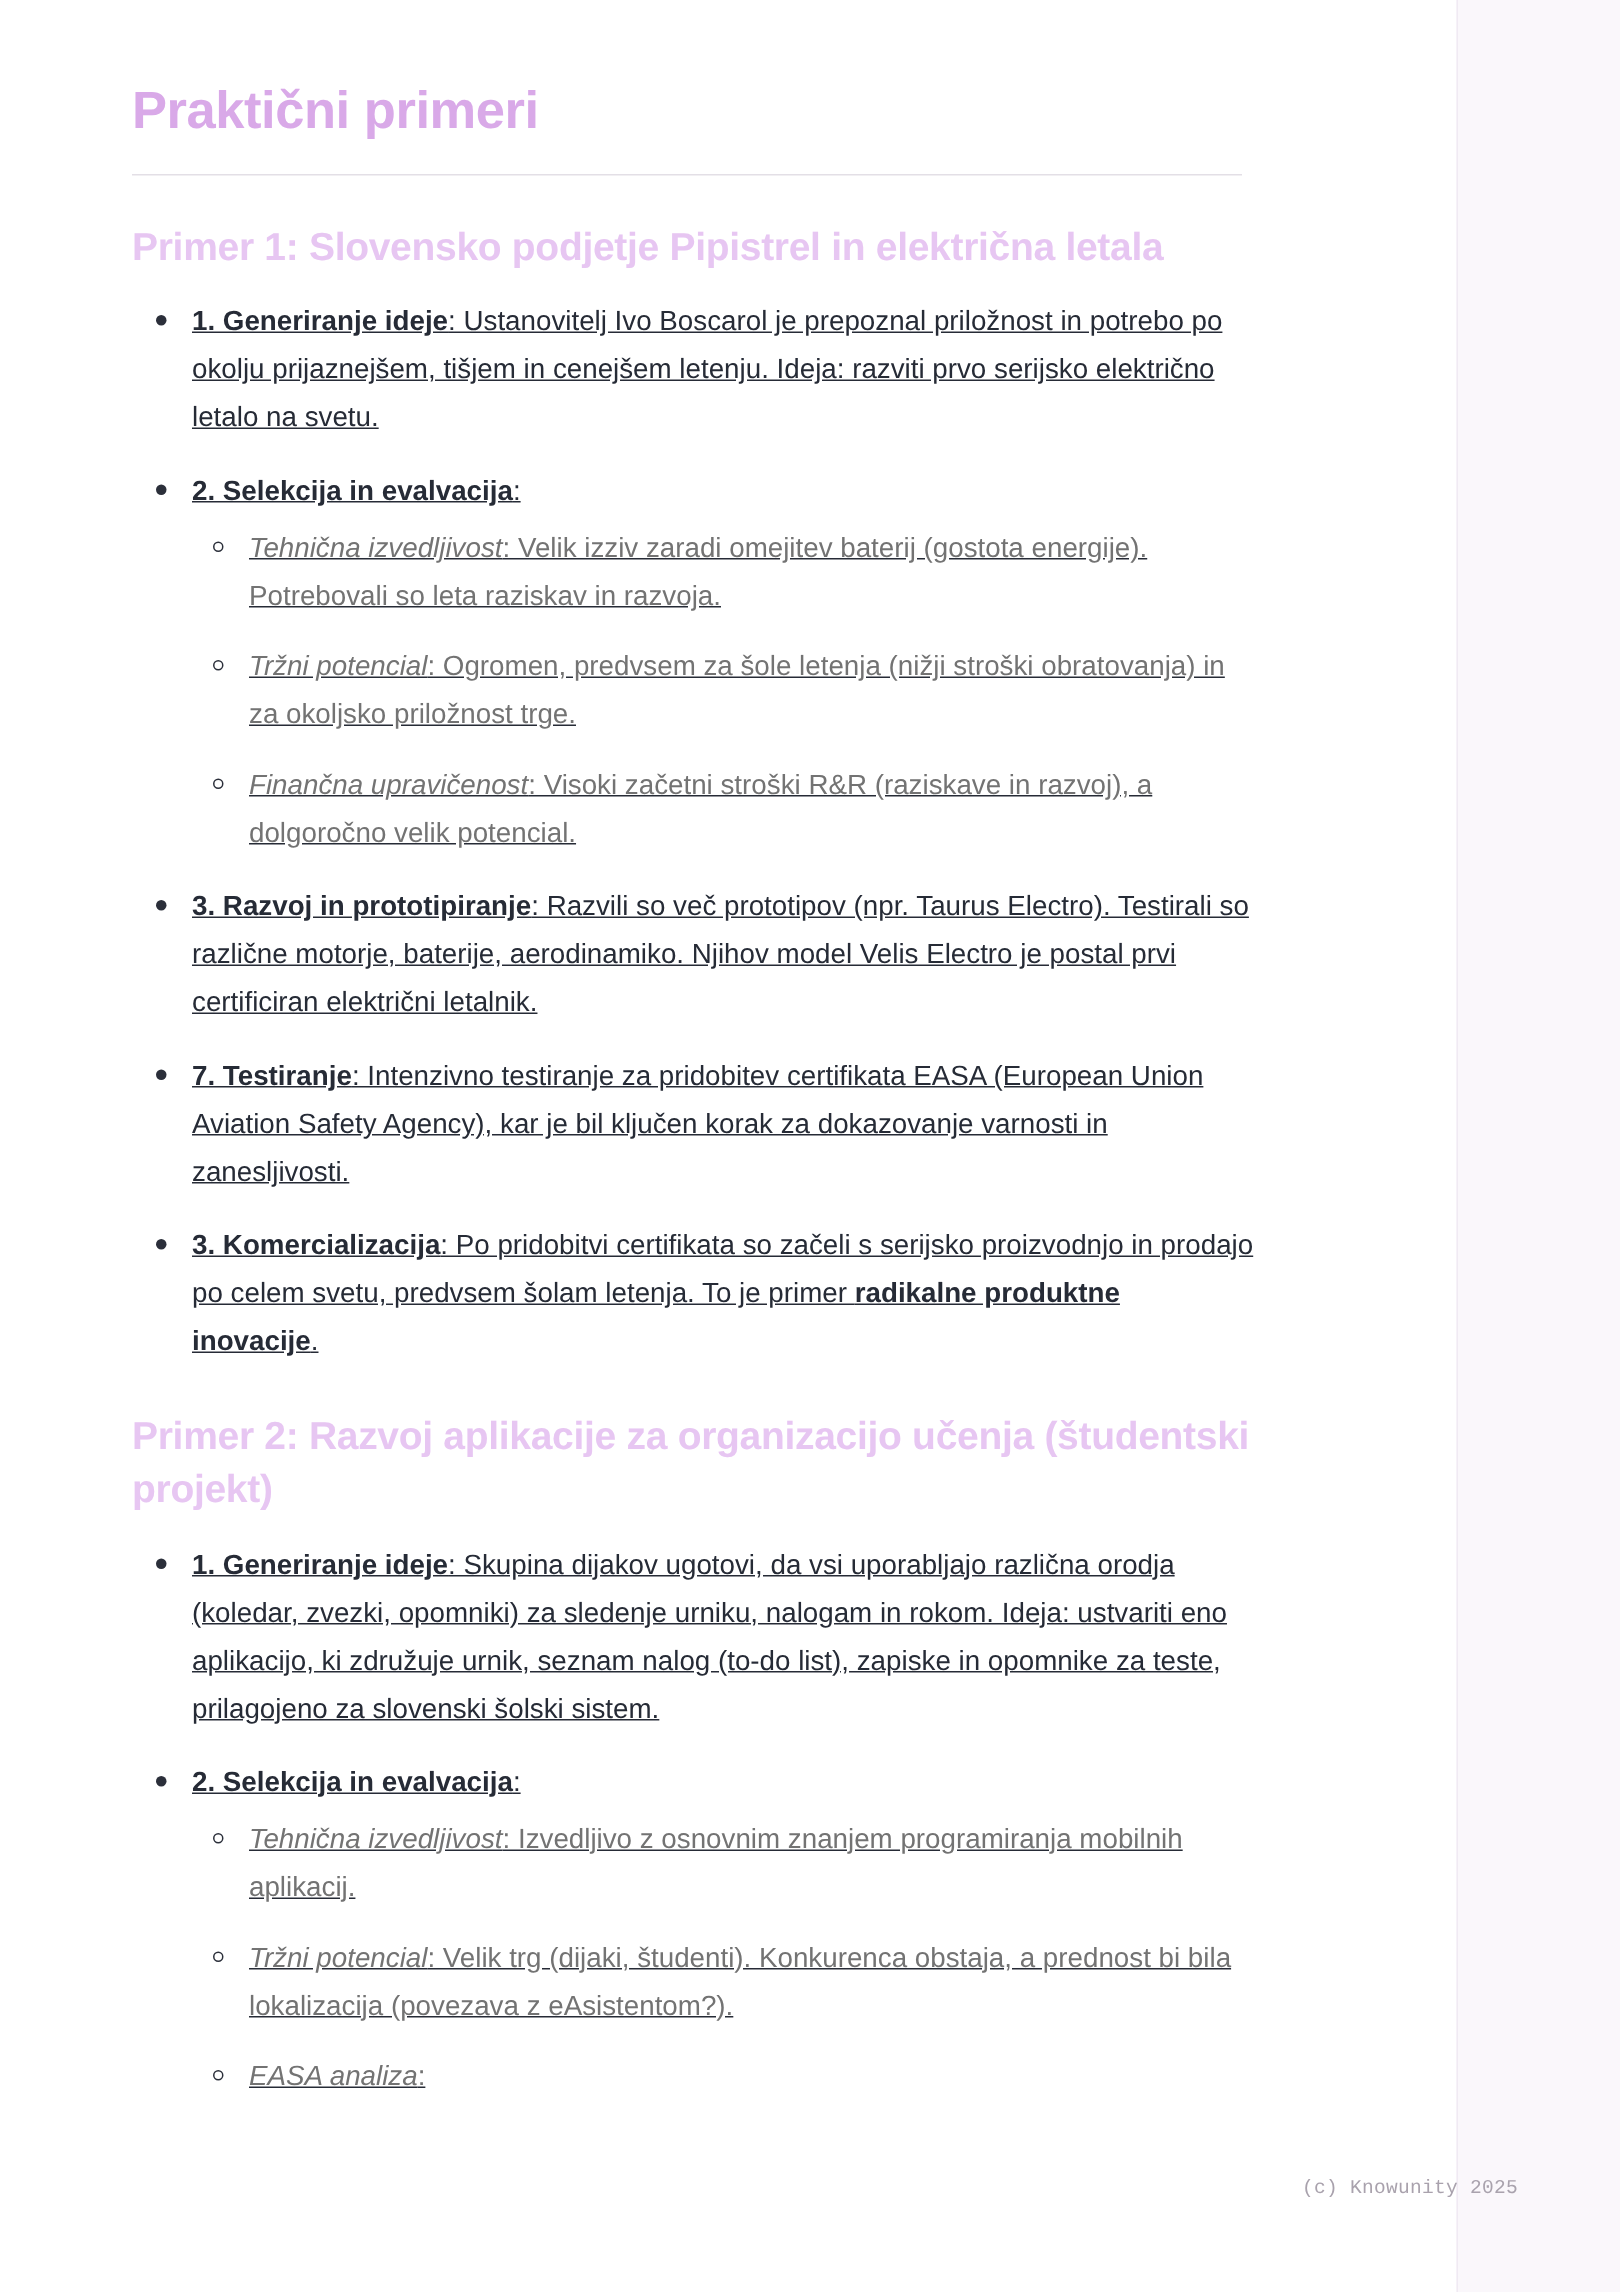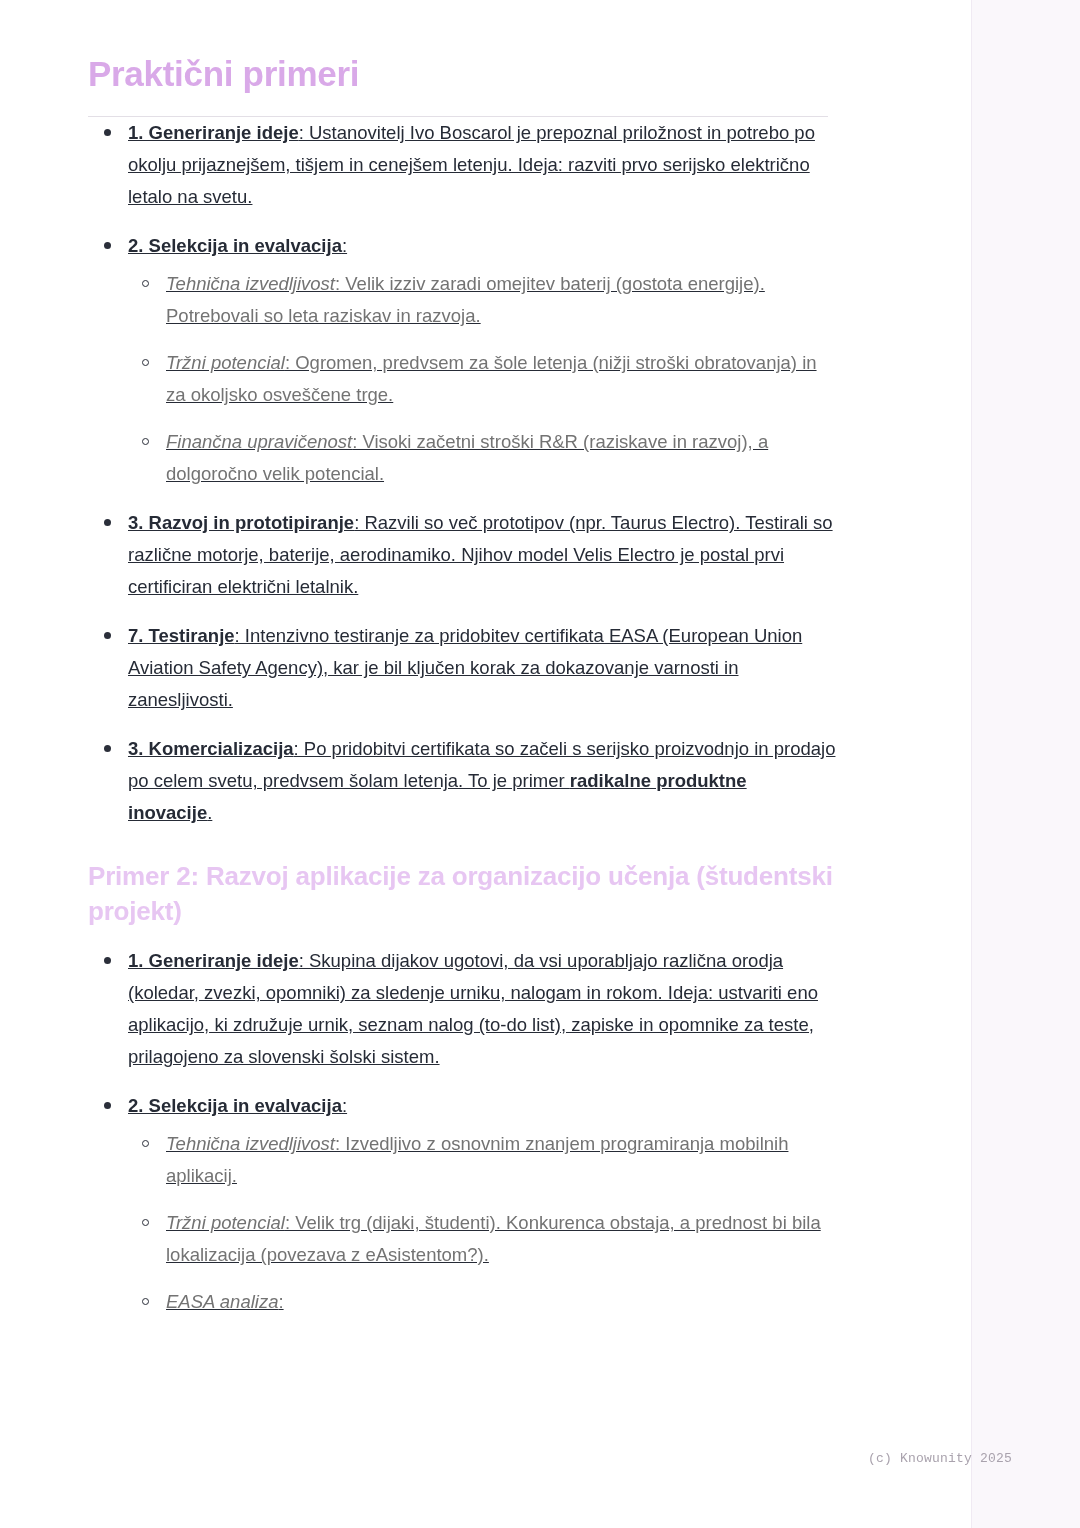--- a/index.html
+++ b/index.html
@@ -121,40 +121,41 @@
 <body>
 
 <div class="page">
   <div class="right-band"></div>
 
   <div class="content">
 
     <h1 class="doc-title">Praktični primeri</h1>
     <div class="title-rule"></div>
 
+    <h2 class="section-title">Primer 1: Slovensko podjetje Pipistrel in električna letala</h2>
 
     <ul class="level1">
 
       <li class="bullet">
         <span class="disc"></span>
         <span class="b">1. Generiranje ideje</span><span>: Ustanovitelj Ivo Boscarol je prepoznal priložnost in potrebo po okolju prijaznejšem, tišjem in cenejšem letenju. Ideja: razviti prvo serijsko električno letalo na svetu.</span>
       </li>
 
       <li class="bullet">
         <span class="disc"></span>
         <span class="b">2. Selekcija in evalvacija</span><span>:</span>
 
         <ul class="level2">
           <li class="subbullet">
             <span class="circle"></span>
             <span class="i">Tehnična izvedljivost</span><span>: Velik izziv zaradi omejitev baterij (gostota energije). Potrebovali so leta raziskav in razvoja.</span>
           </li>
           <li class="subbullet">
             <span class="circle"></span>
-            <span class="i">Tržni potencial</span><span>: Ogromen, predvsem za šole letenja (nižji stroški obratovanja) in za okoljsko osveščene trge.</span>
+            <span class="i">Tržni potencial</span><span>: Ogromen, predvsem za šole letenja (nižji stroški obratovanja) in za okoljsko priložnost trge.</span>
           </li>
           <li class="subbullet">
             <span class="circle"></span>
             <span class="i">Finančna upravičenost</span><span>: Visoki začetni stroški R&amp;R (raziskave in razvoj), a dolgoročno velik potencial.</span>
           </li>
         </ul>
       </li>
 
       <li class="bullet">
         <span class="disc"></span>

